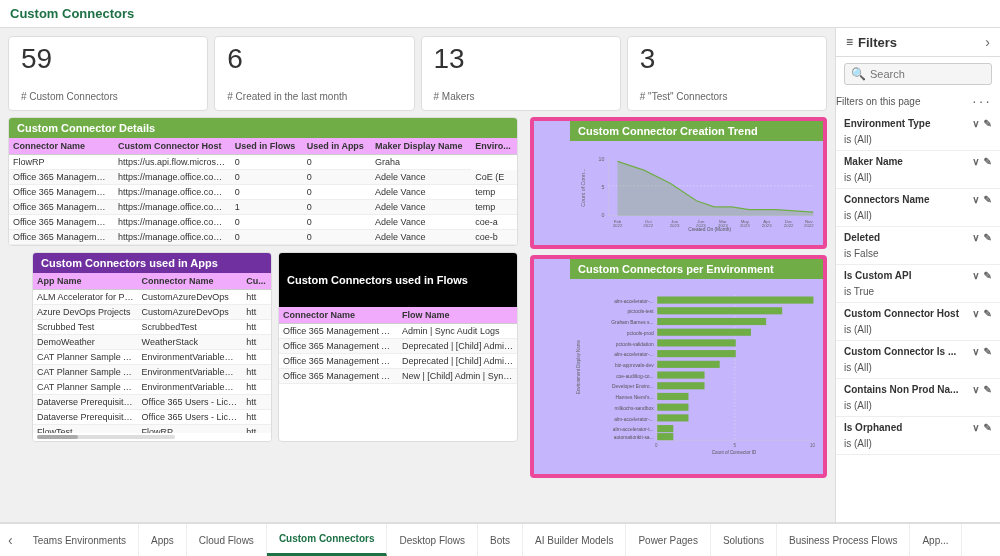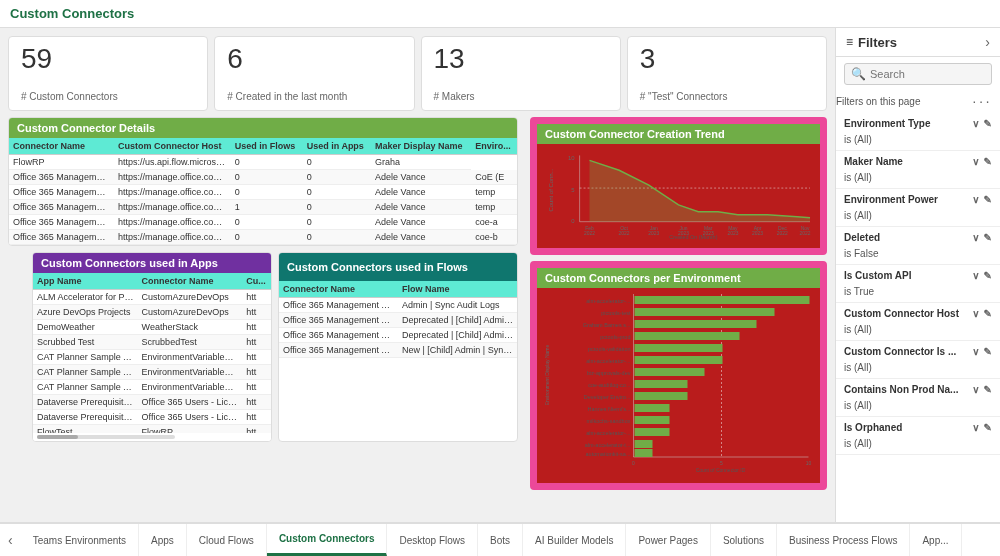--- a/index.html
+++ b/index.html
@@ -24,36 +24,36 @@
     
     .middle-row { display: flex; gap: 12px; flex: 0 0 auto; }
 
     
     .tables-section { display: flex; flex-direction: column; gap: 6px; flex: 0 0 510px; }
 
     
     .charts-section { flex: 1; display: flex; flex-direction: column; gap: 6px; }
 
     
-    .chart-card { background: #b91c1c; border: 7px solid #ec4899; border-radius: 4px; overflow: hidden; }
+    .chart-card { background: #c4b5fd; border: 4px solid #ec4899; border-radius: 4px; overflow: hidden; padding-left: 36px; }
     .chart-header { background: #70ad47; color: #fff; font-size: 11px; font-weight: 600; padding: 4px 8px; }
 
     
     .data-table-card { background: #fff; border: 1px solid #ddd; border-radius: 4px; overflow: hidden; }
     .data-table-header { background: #70ad47; color: #fff; font-size: 11px; font-weight: 600; padding: 4px 8px; }
     .data-table { width: 100%; border-collapse: collapse; font-size: 9px; }
-    .data-table th { background: #5eead4; color: #333; padding: 3px 4px; text-align: left; border-bottom: 1px solid #ccc; white-space: nowrap; font-weight: 600; }
+    .data-table th { background: #f0abfc; color: #333; padding: 3px 4px; text-align: left; border-bottom: 1px solid #ccc; white-space: nowrap; font-weight: 600; }
     .data-table td { padding: 2px 4px; border-bottom: 1px solid #eee; color: #333; white-space: nowrap; overflow: hidden; text-overflow: ellipsis; max-width: 100px; }
     .data-table tr:nth-child(even) td { background: #f9f9f9; }
 
     
     .bottom-tables-row { display: flex; gap: 6px; margin-left: 24px; }
     .bottom-table-card { background: #fff; border: 1px solid #ddd; border-radius: 4px; overflow: hidden; flex: 1; }
     .bottom-table-header-apps { background: #7030a0; color: #fff; font-size: 11px; font-weight: 600; padding: 4px 8px; }
-    .bottom-table-header-flows { background: #0f766e; color: #fff; font-size: 11px; font-weight: 600; padding: 8px 8px; }
+    .bottom-table-header-flows { background: #000000; color: #fff; font-size: 11px; font-weight: 600; padding: 21px 8px; }
 
     
     .filters-panel { width: 165px; background: #fff; border-left: 1px solid #ddd; display: flex; flex-direction: column; overflow: hidden; }
     .filters-header { display: flex; align-items: center; justify-content: space-between; padding: 6px 10px; border-bottom: 1px solid #ddd; }
     .filters-title { font-size: 13px; font-weight: 600; color: #333; display: flex; align-items: center; gap: 5px; }
     .filters-expand { font-size: 14px; color: #666; cursor: pointer; }
     .search-box { margin: 6px 8px; display: flex; align-items: center; border: 1px solid #ccc; border-radius: 3px; padding: 3px 6px; background: #f5f5f5; }
     .search-icon-text { color: #666; font-size: 12px; margin-right: 4px; }
     .search-input { border: none; background: transparent; font-size: 11px; color: #999; outline: none; flex: 1; }
     .filters-on-page { font-size: 10px; color: #555; padding: 2px 8px 4px 0; display: flex; justify-content: space-between; align-items: center; }
@@ -197,27 +197,27 @@
                       <td>ALM Accelerator for Power Platform</td>
                       <td>CustomAzureDevOps</td>
                       <td>htt</td>
                     </tr>
                     <tr>
                       <td>Azure DevOps Projects</td>
                       <td>CustomAzureDevOps</td>
                       <td>htt</td>
                     </tr>
                     <tr>
+                      <td>Scrubbed Test</td>
+                      <td>ScrubbedTest</td>
+                      <td>htt</td>
+                    </tr>
+                    <tr>
                       <td>DemoWeather</td>
                       <td>WeatherStack</td>
-                      <td>htt</td>
-                    </tr>
-                    <tr>
-                      <td>Scrubbed Test</td>
-                      <td>ScrubbedTest</td>
                       <td>htt</td>
                     </tr>
                     <tr>
                       <td>CAT Planner Sample App</td>
                       <td>EnvironmentVariableConnector</td>
                       <td>htt</td>
                     </tr>
                     <tr>
                       <td>CAT Planner Sample App</td>
                       <td>EnvironmentVariableConnector</td>
@@ -421,21 +421,21 @@
       <span class="">Maker Name</span>
       <span class="filter-actions">
         <span class="filter-chevron">∨</span>
         <span class="filter-edit">✎</span>
       </span>
     </div>
     <div class="filter-value">is (All)</div>
   </div>
         <div class="filter-item">
     <div class="filter-name">
-      <span class="">Environment Power</span>
+      <span class="">Connectors Name</span>
       <span class="filter-actions">
         <span class="filter-chevron">∨</span>
         <span class="filter-edit">✎</span>
       </span>
     </div>
     <div class="filter-value">is (All)</div>
   </div>
         <div class="filter-item">
     <div class="filter-name">
       <span class="filter-name-bold">Deleted</span>

